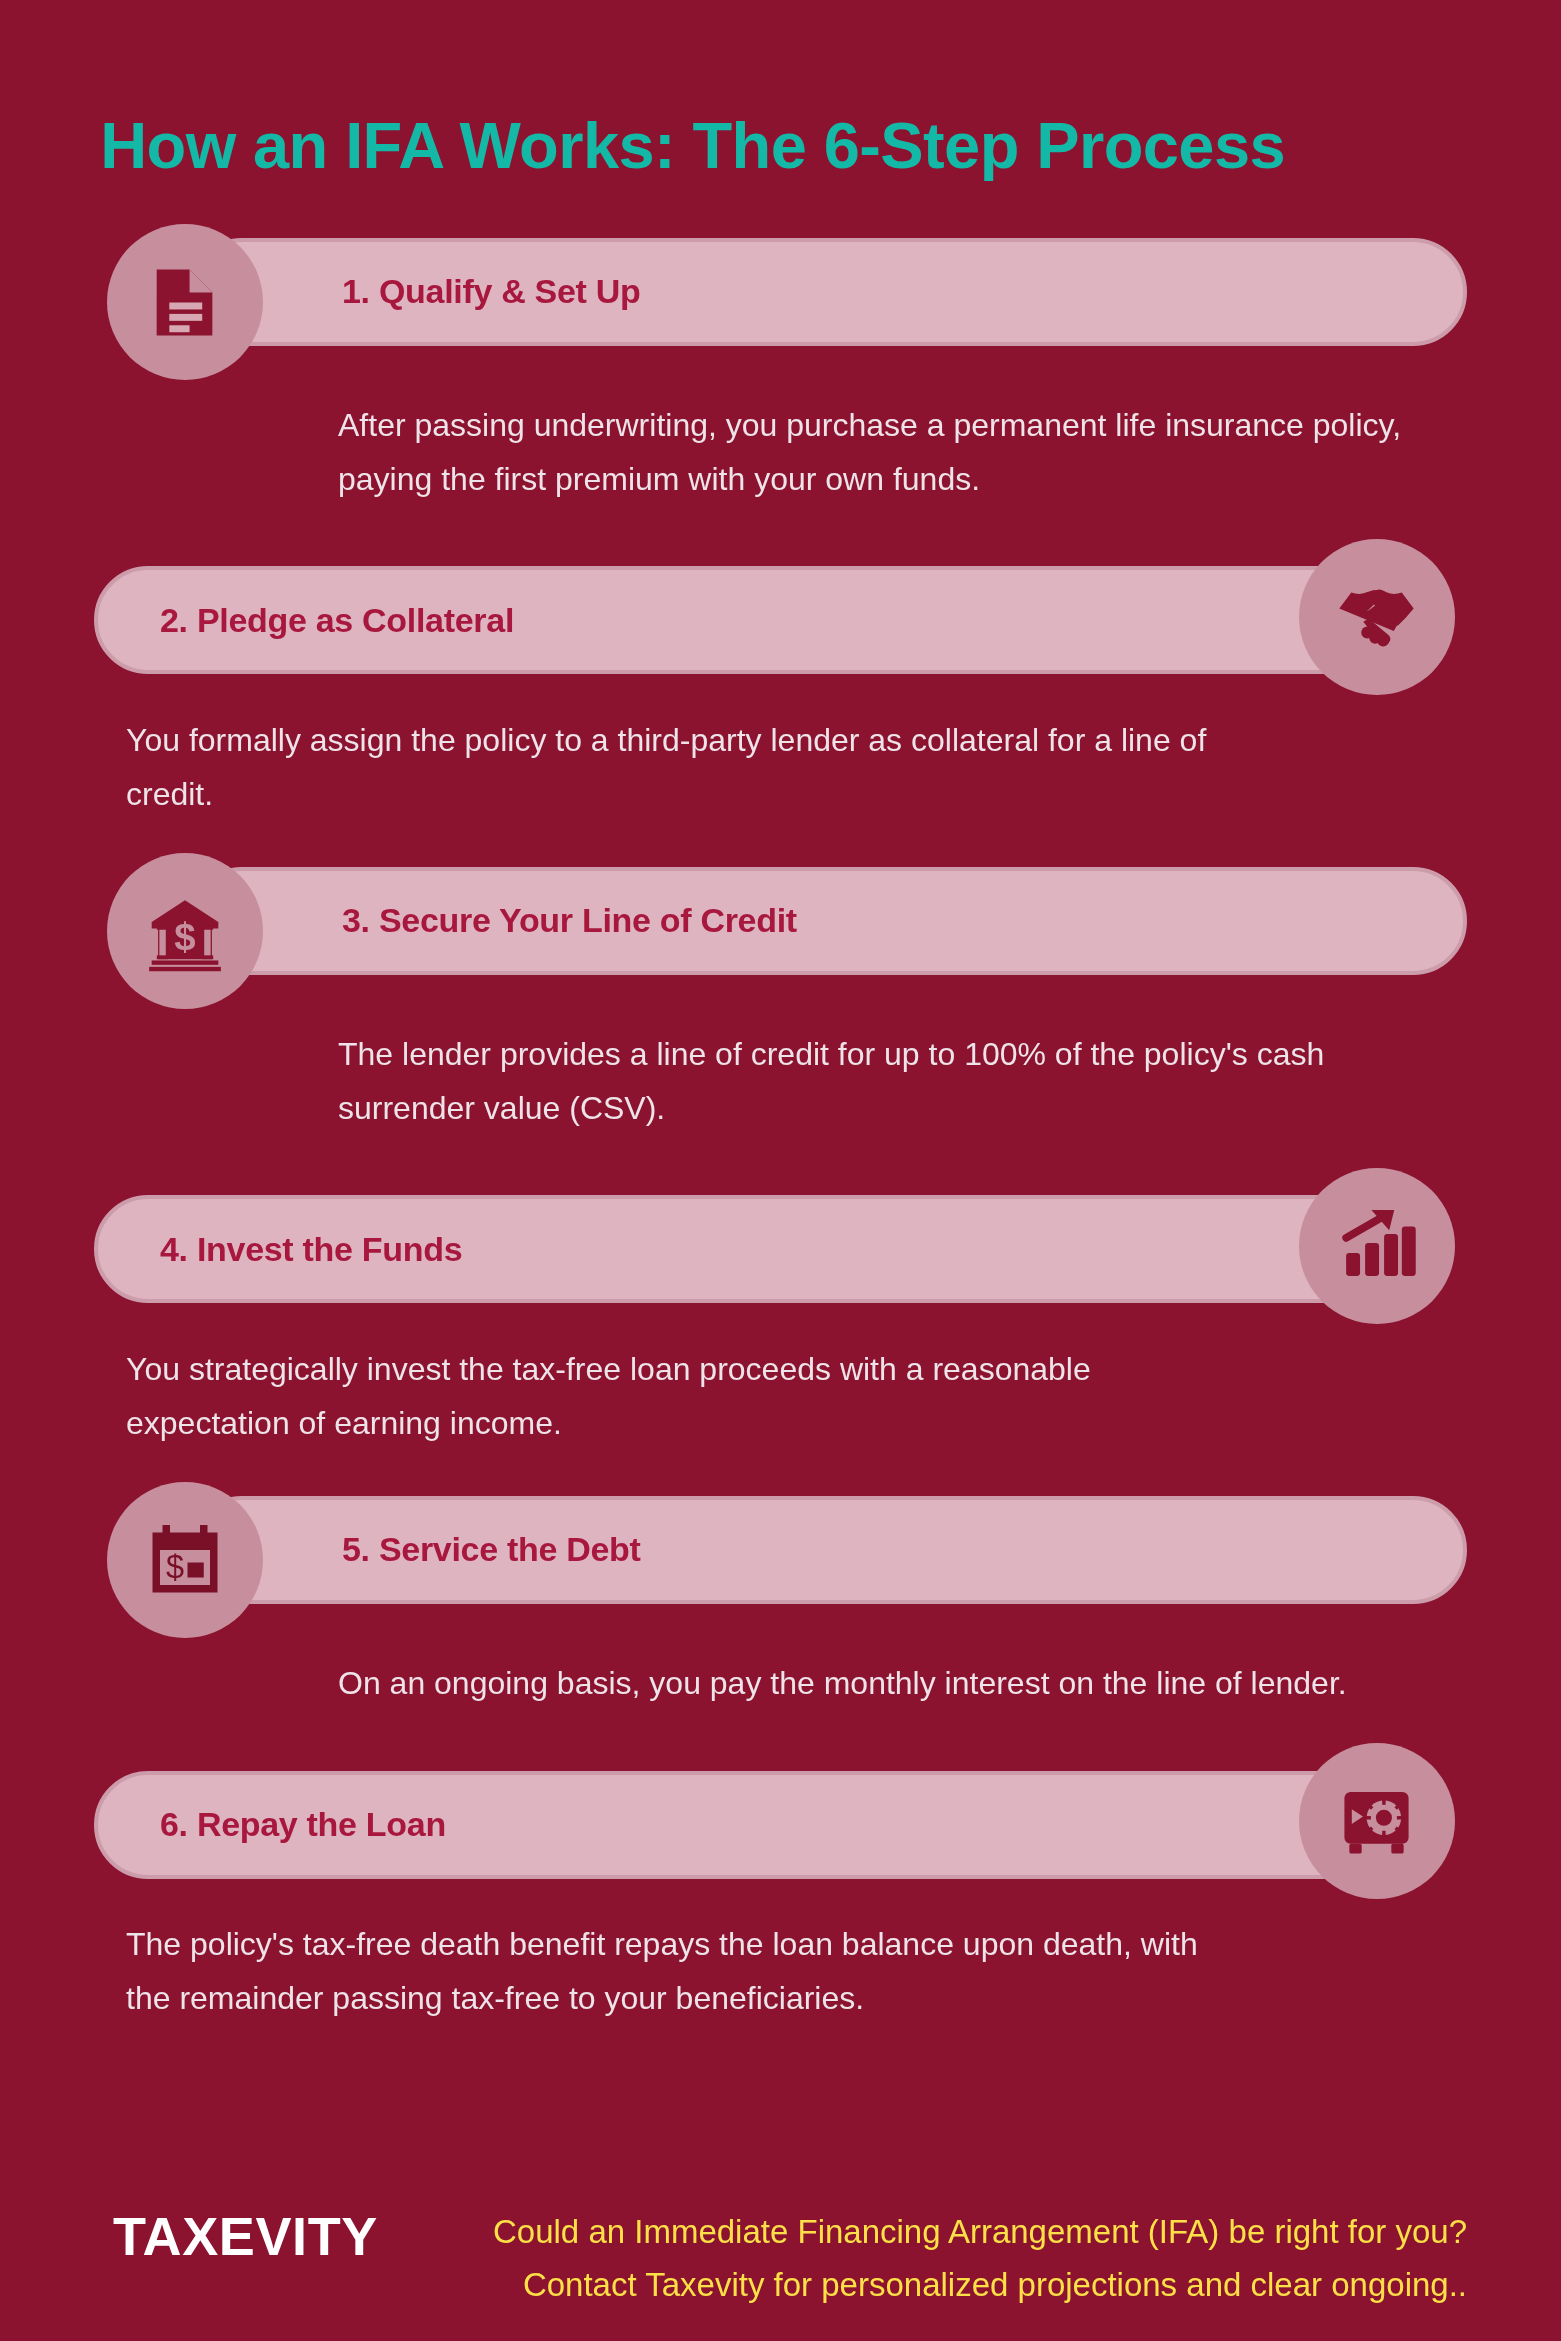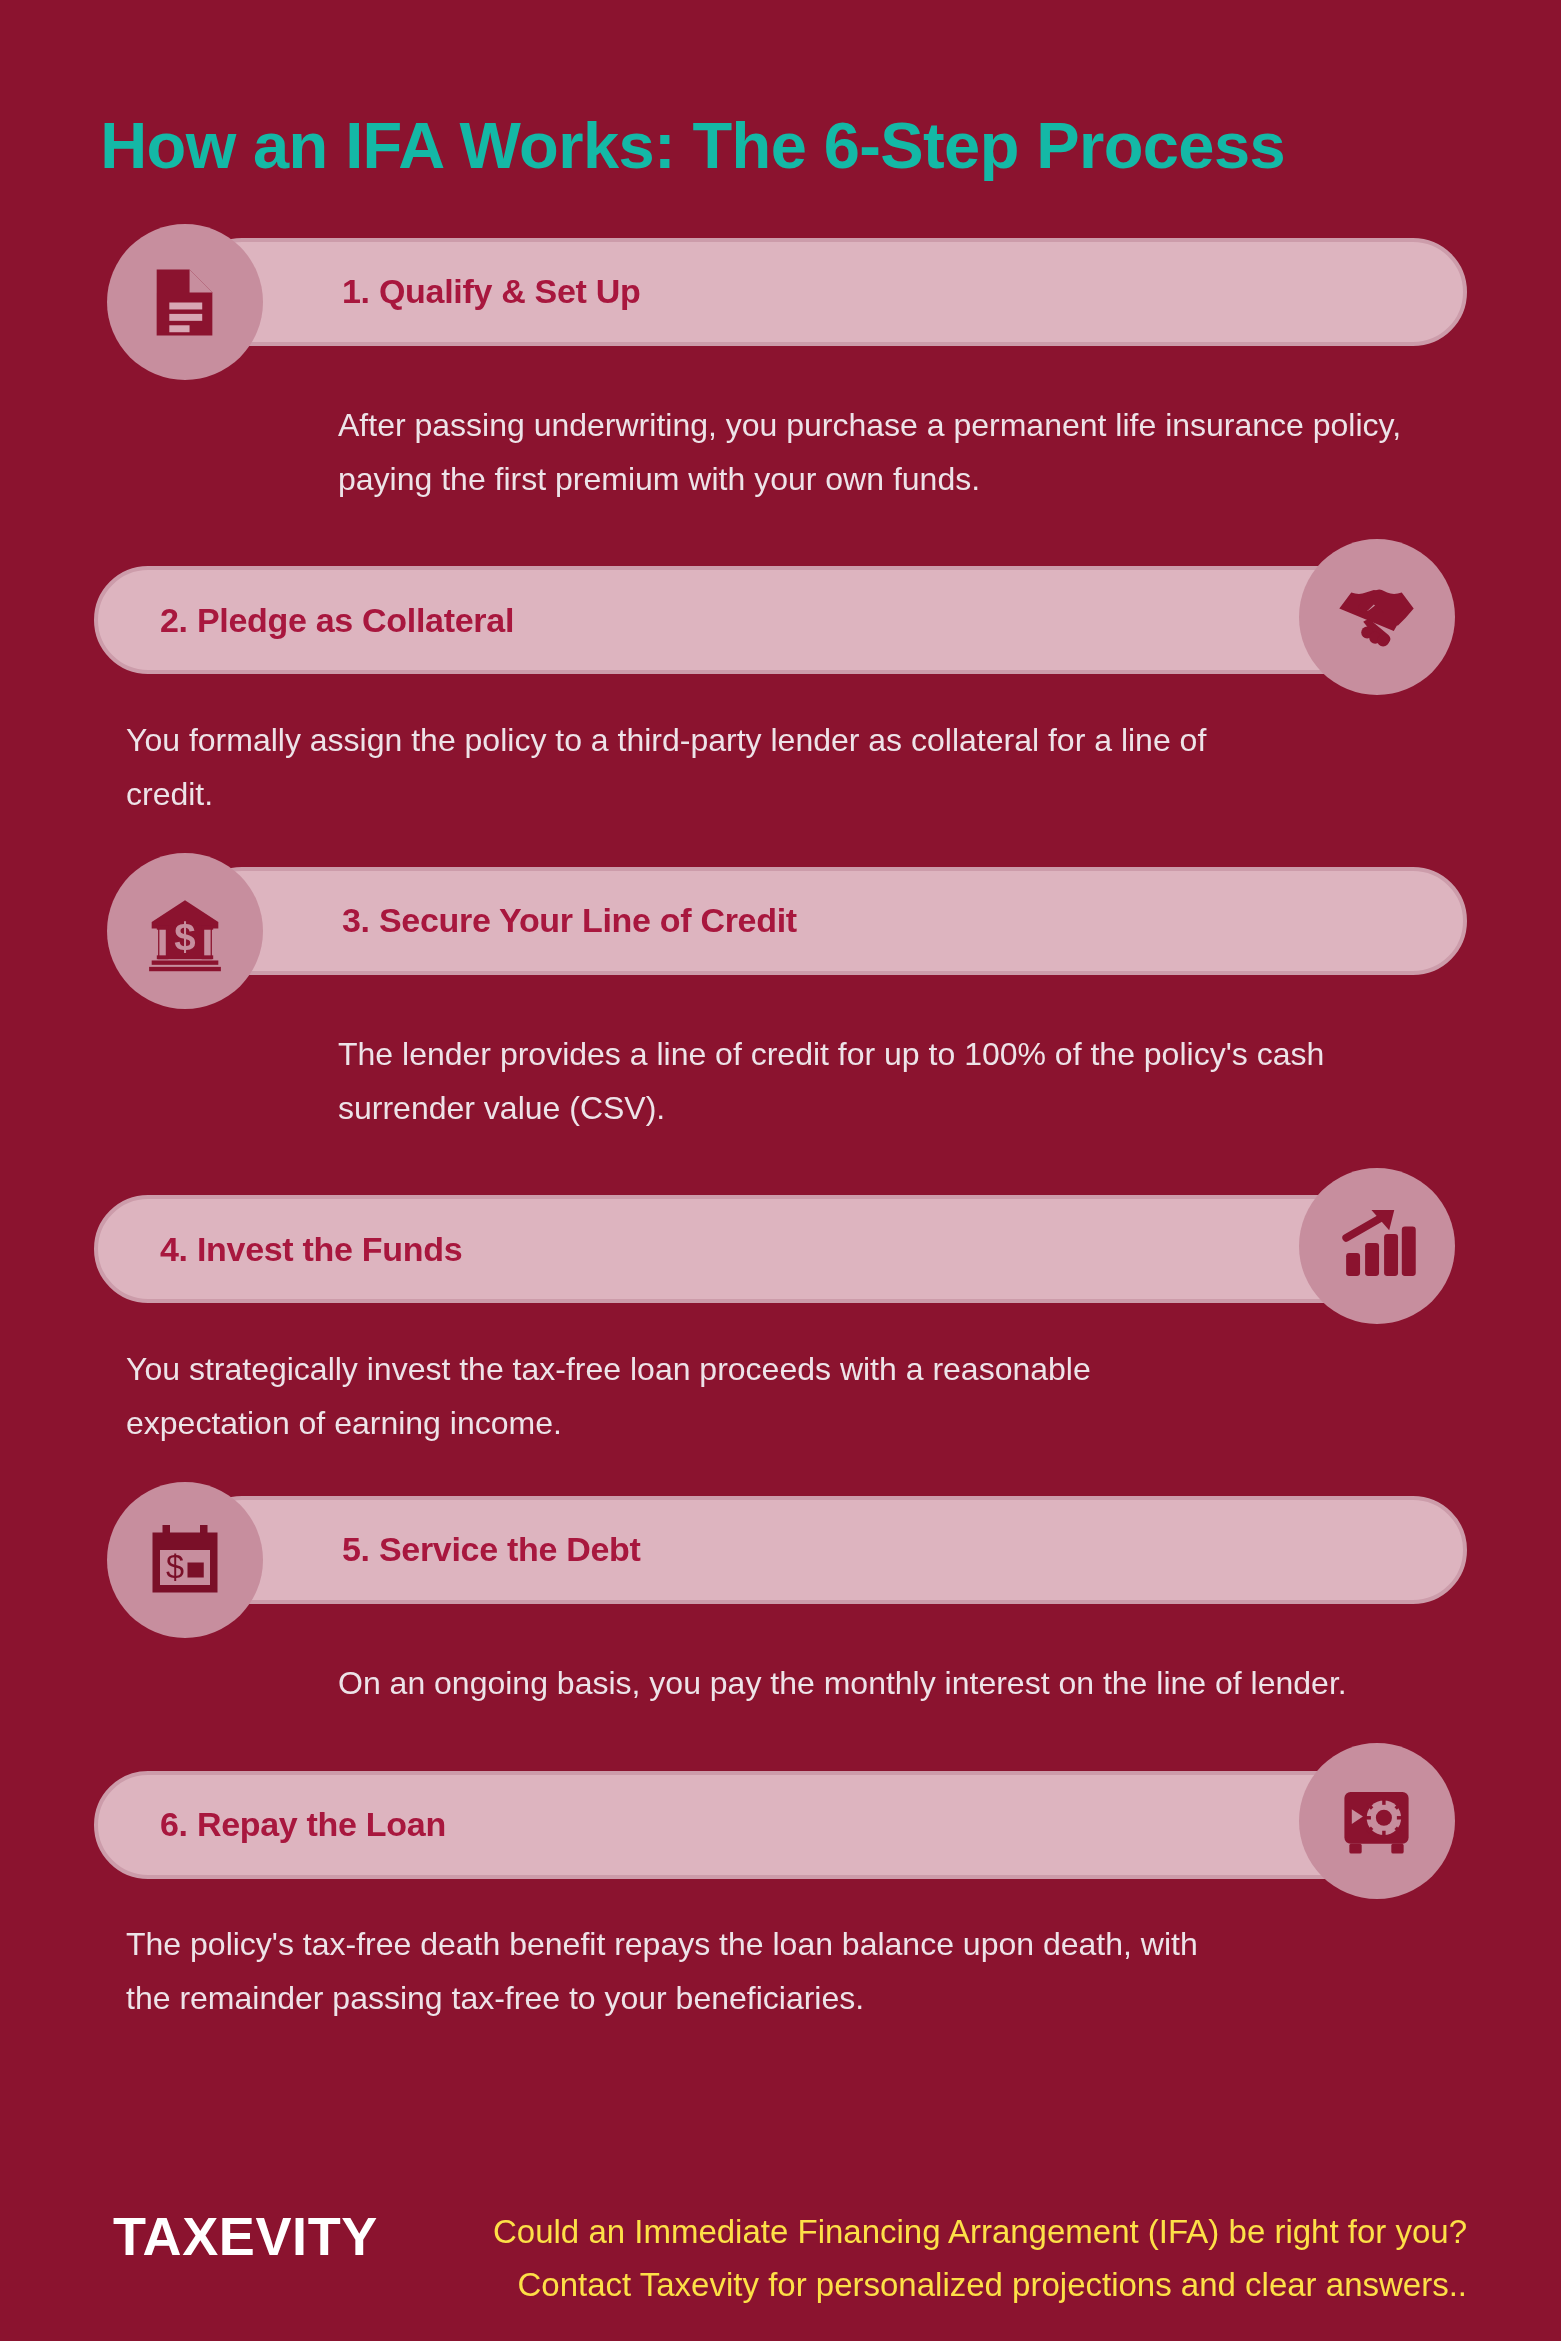--- a/index.html
+++ b/index.html
@@ -271,18 +271,18 @@
       </div>
       <p class="desc">The policy's tax-free death benefit repays the loan balance upon death, with the remainder passing tax-free to your beneficiaries.</p>
     </div>
 
   </div>
 
   <div class="footer">
     <div class="logo">TAXEVITY</div>
     <div class="tagline">
       <div>Could an Immediate Financing Arrangement (IFA) be right for you?</div>
-      <div>Contact Taxevity for personalized projections and clear answers..</div>
+      <div>Contact Taxevity for personalized projections and clear ongoing..</div>
     </div>
   </div>
 
 </div>
 
 
 </body></html>

